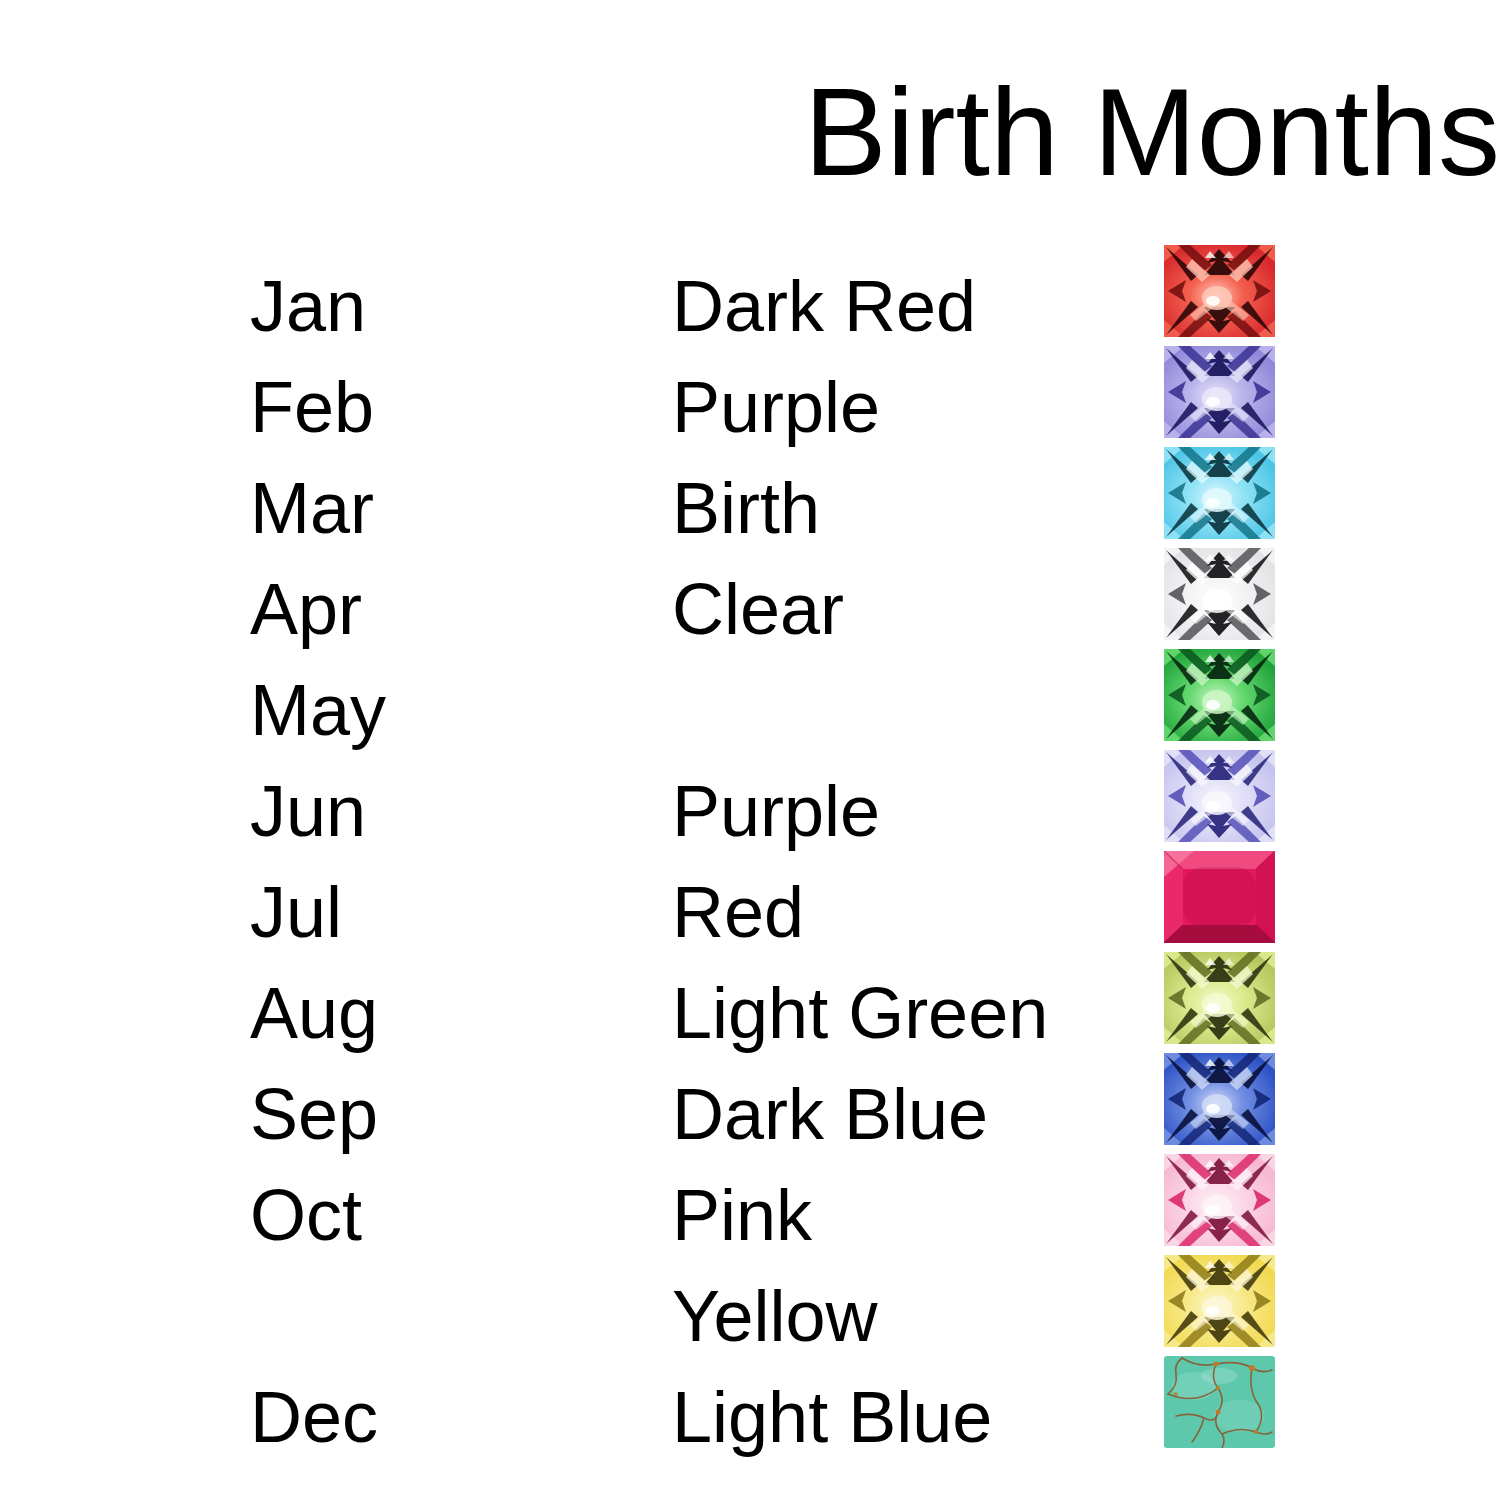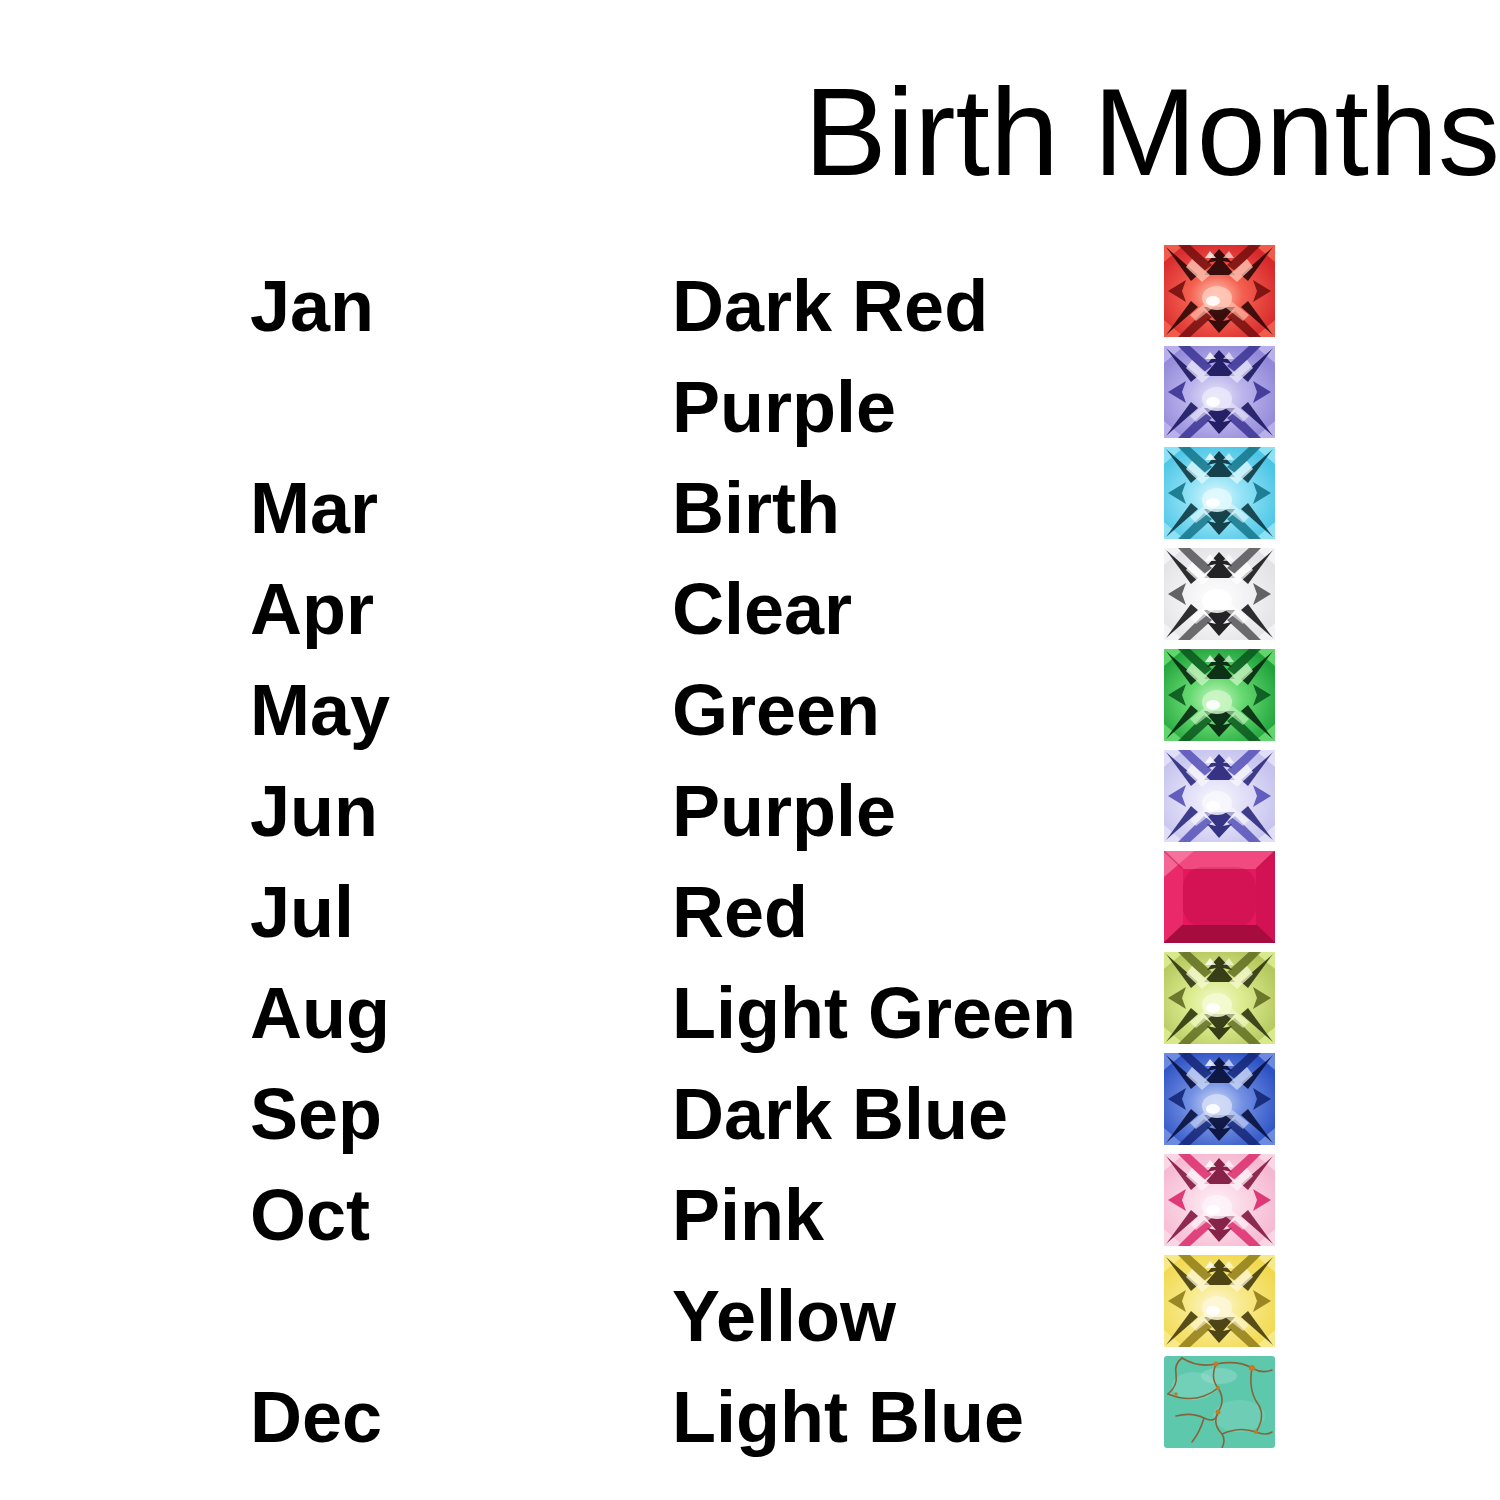--- a/index.html
+++ b/index.html
@@ -10,21 +10,21 @@
   }
   .page{position:relative;width:1500px;height:1500px;background:#ffffff;}
   .title{
     position:absolute;top:70px;left:0;width:1500px;margin:0;
     text-align:right;font-size:124px;font-weight:400;line-height:1;
     letter-spacing:0;color:#000;
   }
   .rows{position:absolute;top:0;left:0;width:1500px;height:1500px;}
   .row{position:absolute;left:0;width:1500px;height:92px;}
   .label{
-    position:absolute;top:15px;font-size:72px;font-weight:700;
+    position:absolute;top:15px;font-size:72px;font-weight:400;
     line-height:92px;white-space:nowrap;color:#000;
   }
   .month{left:250px;}
   .colorname{left:672px;}
   .gem{position:absolute;left:1164px;top:0;width:111px;height:92px;display:block;}
 </style>
 </head>
 <body>
 
 <div class="page">
@@ -63,20 +63,21 @@
   <polygon points="83,14 65,30 73,37 89,22" fill="#ffc9b8" opacity=".75"></polygon>
   <polygon points="26,70 44,56 50,62 32,76" fill="#ffc9b8" opacity=".6"></polygon>
   <polygon points="85,70 67,56 61,62 79,76" fill="#ffc9b8" opacity=".6"></polygon>
   <ellipse cx="53" cy="53" rx="15" ry="12" fill="#ffc9b8" opacity=".85"></ellipse>
   <ellipse cx="49" cy="56" rx="7" ry="5" fill="#ffffff" opacity=".9"></ellipse>
   <polygon points="46,6 52,13 41,13" fill="#ffffff" opacity=".8"></polygon>
   <polygon points="65,6 70,13 59,13" fill="#ffffff" opacity=".6"></polygon>
         </svg>
       </div>
       <div class="row" style="top: 346px;">
+        <span class="label month">Feb</span>
         <span class="label colorname">Purple</span>
         <svg class="gem" viewBox="0 0 111 92">
           <defs>
             <radialGradient id="rg1" cx="47%" cy="55%" r="60%">
     <stop offset="0%" stop-color="#eae8fa"></stop>
               <stop offset="40%" stop-color="#bcb5ec"></stop>
     <stop offset="100%" stop-color="#9188d9"></stop>
             </radialGradient>
           </defs>
   <rect width="111" height="92" fill="#9188d9"></rect>
@@ -180,21 +181,20 @@
   <polygon points="26,70 44,56 50,62 32,76" fill="#ffffff" opacity=".6"></polygon>
   <polygon points="85,70 67,56 61,62 79,76" fill="#ffffff" opacity=".6"></polygon>
   <ellipse cx="53" cy="53" rx="15" ry="12" fill="#ffffff" opacity=".85"></ellipse>
   <ellipse cx="49" cy="56" rx="7" ry="5" fill="#ffffff" opacity=".9"></ellipse>
   <polygon points="46,6 52,13 41,13" fill="#ffffff" opacity=".8"></polygon>
   <polygon points="65,6 70,13 59,13" fill="#ffffff" opacity=".6"></polygon>
         </svg>
       </div>
       <div class="row" style="top: 649px;">
         <span class="label month">May</span>
-        <span class="label colorname">Green</span>
         <svg class="gem" viewBox="0 0 111 92">
           <defs>
             <radialGradient id="rg4" cx="47%" cy="55%" r="60%">
     <stop offset="0%" stop-color="#cdf6c6"></stop>
               <stop offset="40%" stop-color="#66da70"></stop>
     <stop offset="100%" stop-color="#21a33c"></stop>
             </radialGradient>
           </defs>
   <rect width="111" height="92" fill="#21a33c"></rect>
   <rect width="111" height="92" fill="url(#rg4)"></rect>

